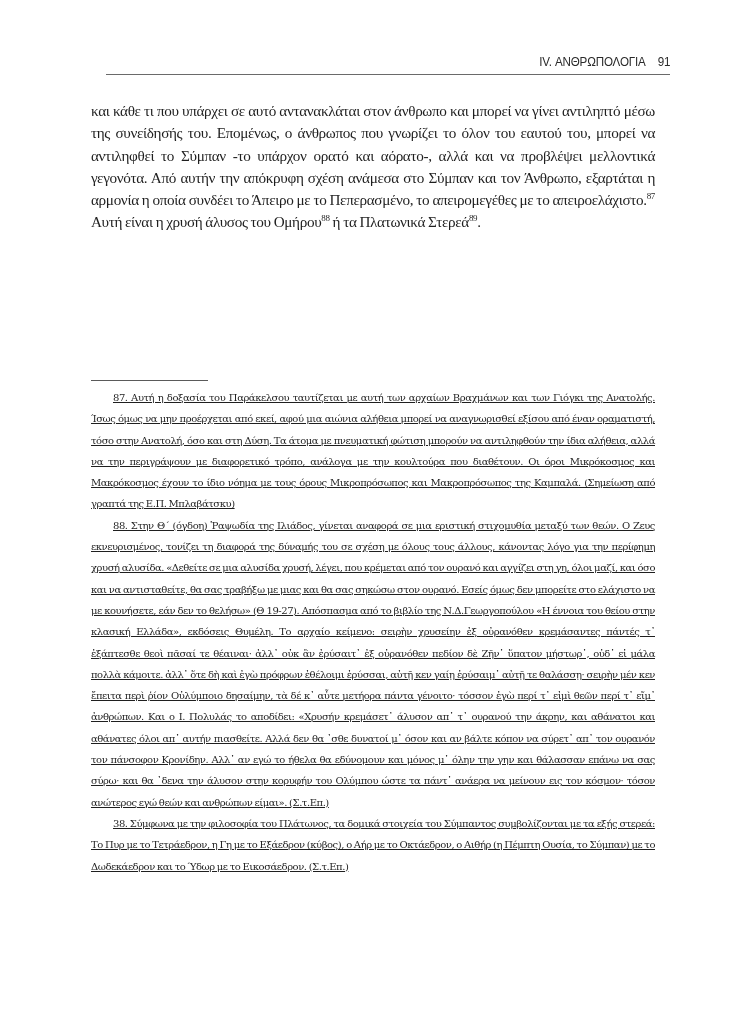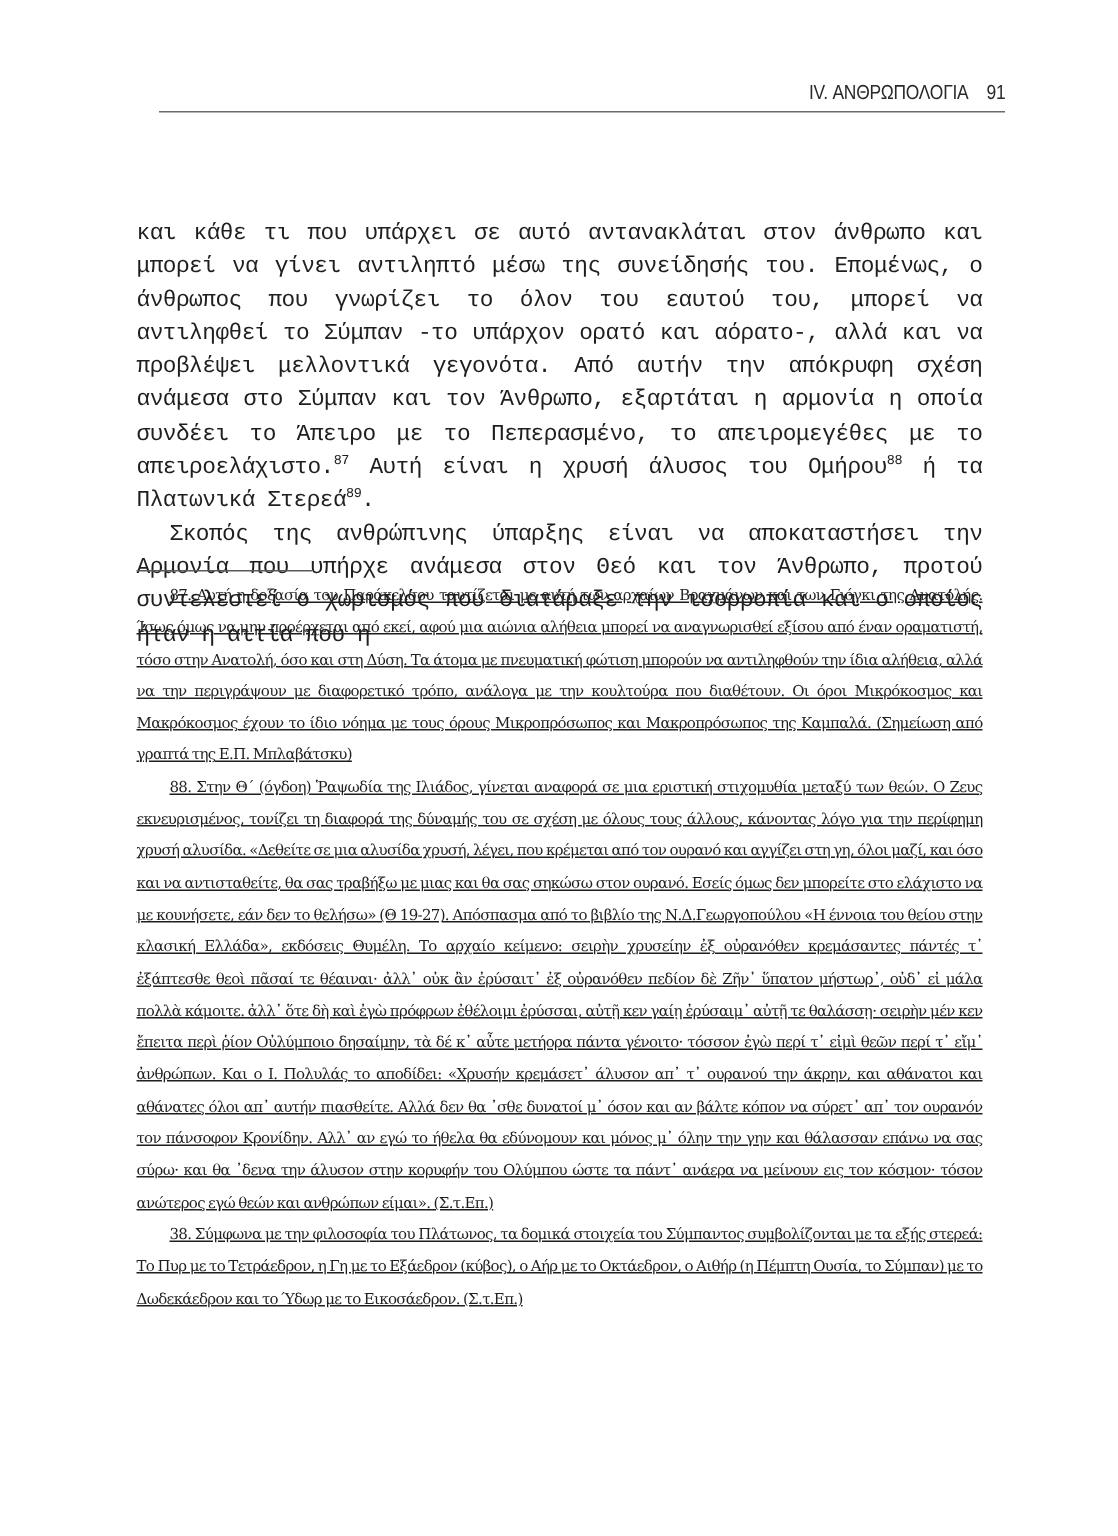--- a/index.html
+++ b/index.html
@@ -35,27 +35,26 @@
       white-space: nowrap;
     }
     .running-head .page-number {
       margin-left: 14px;
     }
     .body-text {
       position: absolute;
       left: 91px;
       top: 100px;
       width: 564px;
-      font-family: Liberation Mono, monospace;
+      font-family: Liberation Serif, serif;
       font-size: 15.2px;
       line-height: 22.3px;
       text-align: justify;
       letter-spacing: -0.35px;
       word-spacing: -0.5px;
-      margin-top: 44px;
     }
     .body-text p {
       margin: 0;
     }
     .body-text p.indent {
       text-indent: 22px;
     }
     sup {
       font-size: 9px;
       line-height: 0;
@@ -90,21 +89,20 @@
 <body>
 
 <div class="page-header">
   <div class="running-head">
     <span>IV. ΑΝΘΡΩΠΟΛΟΓΙΑ</span><span class="page-number">91</span>
   </div>
 </div>
 
 <div class="body-text">
   <p><span>και κάθε τι που υπάρχει σε αυτό αντανακλάται στον άνθρωπο και μπορεί να γίνει αντιληπτό μέσω της συνείδησής του. Επομένως, ο άνθρωπος που γνωρίζει το όλον του εαυτού του, μπορεί να αντιληφθεί το Σύμπαν -το υπάρχον ορατό και αόρατο-, αλλά και να προβλέψει μελλοντικά γεγονότα. Από αυτήν την απόκρυφη σχέση ανάμεσα στο Σύμπαν και τον Άνθρωπο, εξαρτάται η αρμονία η οποία συνδέει το Άπειρο με το Πεπερασμένο, το απειρομεγέθες με το απειροελάχιστο.</span><sup>87</sup><span> Αυτή είναι η χρυσή άλυσος του Ομήρου</span><sup>88</sup><span> ή τα Πλατωνικά Στερεά</span><sup>89</sup><span>.</span></p>
-  <p class="indent"><span>Σκοπός της ανθρώπινης ύπαρξης είναι να αποκαταστήσει την Αρμονία που υπήρχε ανάμεσα στον Θεό και τον Άνθρωπο, προτού συντελεστεί ο χωρισμός που διατάραξε την ισορροπία και ο οποίος ήταν η αιτία που η</span></p>
 </div>
 
 <div class="footnote-rule"></div>
 
 <div class="footnotes">
   <p>87. Αυτή η δοξασία του Παράκελσου ταυτίζεται με αυτή των αρχαίων Βραχμάνων και των Γιόγκι της Ανατολής. Ίσως όμως να μην προέρχεται από εκεί, αφού μια αιώνια αλήθεια μπορεί να αναγνωρισθεί εξίσου από έναν οραματιστή, τόσο στην Ανατολή, όσο και στη Δύση. Τα άτομα με πνευματική φώτιση μπορούν να αντιληφθούν την ίδια αλήθεια, αλλά να την περιγράψουν με διαφορετικό τρόπο, ανάλογα με την κουλτούρα που διαθέτουν. Οι όροι Μικρόκοσμος και Μακρόκοσμος έχουν το ίδιο νόημα με τους όρους Μικροπρόσωπος και Μακροπρόσωπος της Καμπαλά. (Σημείωση από γραπτά της Ε.Π. Μπλαβάτσκυ)</p>
   <p>88. Στην Θ΄ (όγδοη) Ῥαψωδία της Ιλιάδος, γίνεται αναφορά σε μια εριστική στιχομυθία μεταξύ των θεών. Ο Ζευς εκνευρισμένος, τονίζει τη διαφορά της δύναμής του σε σχέση με όλους τους άλλους, κάνοντας λόγο για την περίφημη χρυσή αλυσίδα. «Δεθείτε σε μια αλυσίδα χρυσή, λέγει, που κρέμεται από τον ουρανό και αγγίζει στη γη, όλοι μαζί, και όσο και να αντισταθείτε, θα σας τραβήξω με μιας και θα σας σηκώσω στον ουρανό. Εσείς όμως δεν μπορείτε στο ελάχιστο να με κουνήσετε, εάν δεν το θελήσω» (Θ 19-27). Απόσπασμα από το βιβλίο της Ν.Δ.Γεωργοπούλου «Η έννοια του θείου στην κλασική Ελλάδα», εκδόσεις Θυμέλη. Το αρχαίο κείμενο: σειρὴν χρυσείην ἐξ οὐρανόθεν κρεμάσαντες πάντές τ᾽ ἐξάπτεσθε θεοὶ πᾶσαί τε θέαιναι· ἀλλ᾽ οὐκ ἂν ἐρύσαιτ᾽ ἐξ οὐρανόθεν πεδίον δὲ Ζῆν᾽ ὕπατον μήστωρ᾽, οὐδ᾽ εἰ μάλα πολλὰ κάμοιτε. ἀλλ᾽ ὅτε δὴ καὶ ἐγὼ πρόφρων ἐθέλοιμι ἐρύσσαι, αὐτῇ κεν γαίῃ ἐρύσαιμ᾽ αὐτῇ τε θαλάσσῃ· σειρὴν μέν κεν ἔπειτα περὶ ῥίον Οὐλύμποιο δησαίμην, τὰ δέ κ᾽ αὖτε μετήορα πάντα γένοιτο· τόσσον ἐγὼ περί τ᾽ εἰμὶ θεῶν περί τ᾽ εἴμ᾽ ἀνθρώπων. Και ο Ι. Πολυλάς το αποδίδει: «Χρυσήν κρεμάσετ᾽ άλυσον απ᾽ τ᾽ ουρανού την άκρην, και αθάνατοι και αθάνατες όλοι απ᾽ αυτήν πιασθείτε. Αλλά δεν θα ᾽σθε δυνατοί μ᾽ όσον και αν βάλτε κόπον να σύρετ᾽ απ᾽ τον ουρανόν τον πάνσοφον Κρονίδην. Αλλ᾽ αν εγώ το ήθελα θα εδύνομουν και μόνος μ᾽ όλην την γην και θάλασσαν επάνω να σας σύρω· και θα ᾽δενα την άλυσον στην κορυφήν του Ολύμπου ώστε τα πάντ᾽ ανάερα να μείνουν εις τον κόσμον· τόσον ανώτερος εγώ θεών και ανθρώπων είμαι». (Σ.τ.Επ.)</p>
   <p>38. Σύμφωνα με την φιλοσοφία του Πλάτωνος, τα δομικά στοιχεία του Σύμπαντος συμβολίζονται με τα εξής στερεά: Το Πυρ με το Τετράεδρον, η Γη με το Εξάεδρον (κύβος), ο Αήρ με το Οκτάεδρον, ο Αιθήρ (η Πέμπτη Ουσία, το Σύμπαν) με το Δωδεκάεδρον και το Ύδωρ με το Εικοσάεδρον. (Σ.τ.Επ.)</p>
 </div>
 

